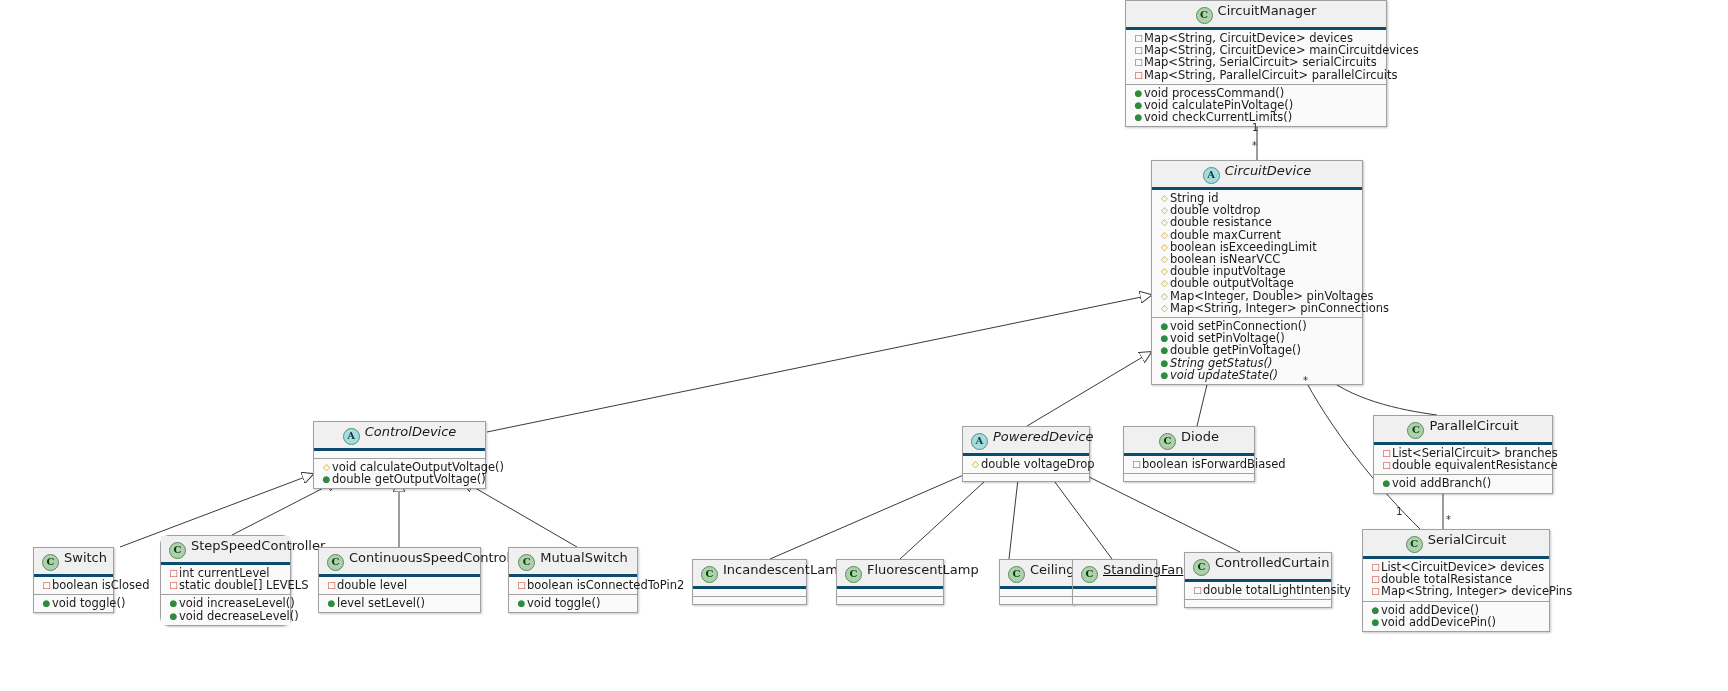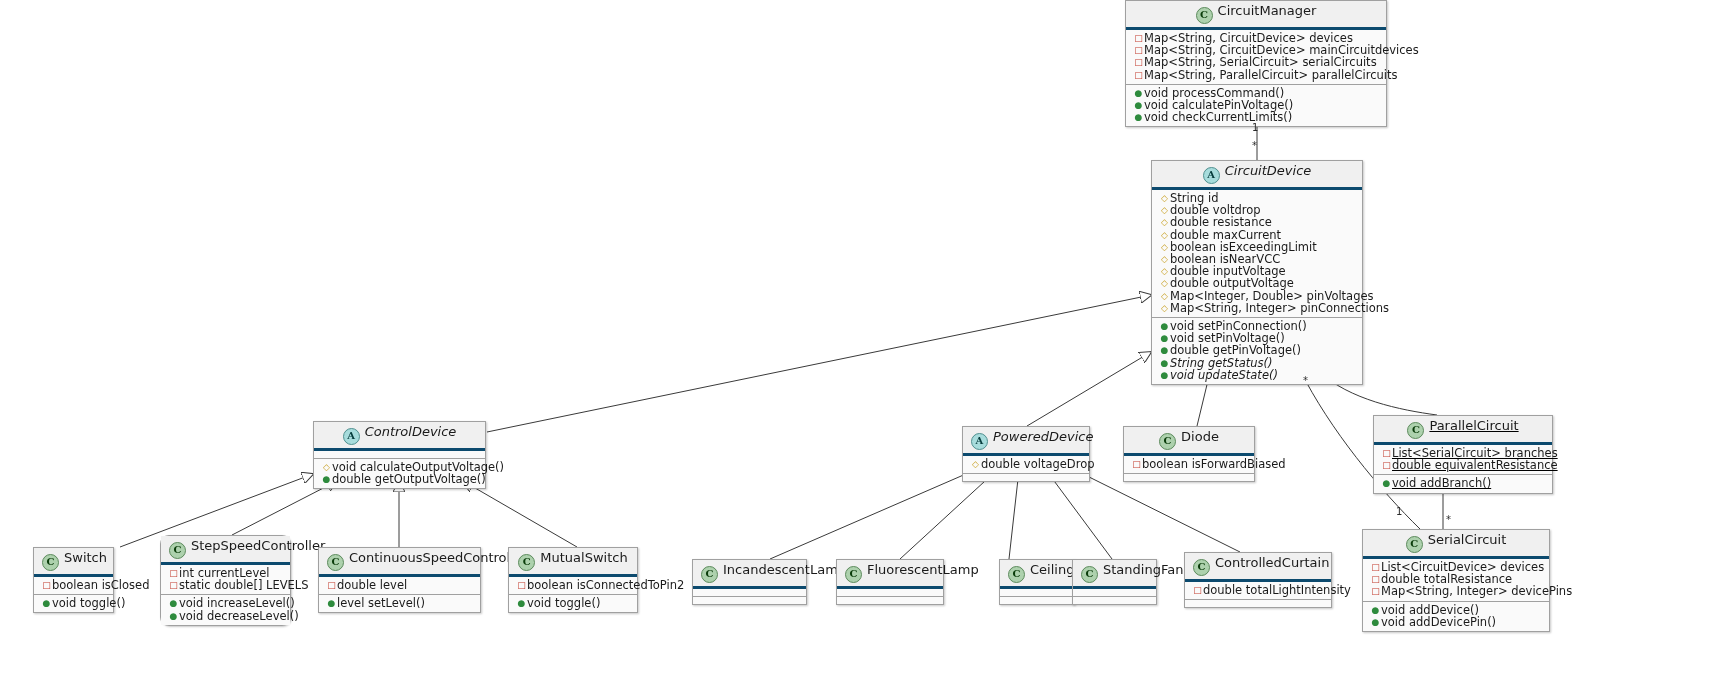--- a/index.html
+++ b/index.html
@@ -220,21 +220,21 @@
       </div>
       <div class="compartment empty"></div>
     </div>
     <div class="uml-class" style="left: 1123px; top: 426px; width: 132px;">
       <div class="uml-header"><span class="stereo">C</span><span class="cname">Diode</span></div>
       <div class="compartment">
         <div class="member"><span class="vis private">□</span><span>boolean isForwardBiased</span></div>
       </div>
       <div class="compartment empty"></div>
     </div>
-    <div class="uml-class" style="left: 1373px; top: 415px; width: 180px; text-decoration: underline;">
+    <div class="uml-class" style="left: 1373px; top: 415px; width: 180px;">
       <div class="uml-header"><span class="stereo">C</span><span class="cname">ParallelCircuit</span></div>
       <div class="compartment">
         <div class="member"><span class="vis private">□</span><span>List&lt;SerialCircuit&gt; branches</span></div>
         <div class="member"><span class="vis private">□</span><span>double equivalentResistance</span></div>
       </div>
       <div class="compartment">
         <div class="member"><span class="vis public">●</span><span>void addBranch()</span></div>
       </div>
     </div>
     <div class="uml-class" style="left: 1362px; top: 529px; width: 188px;">
@@ -295,21 +295,21 @@
     <div class="uml-class" style="left: 836px; top: 559px; width: 108px;">
       <div class="uml-header"><span class="stereo">C</span><span class="cname">FluorescentLamp</span></div>
       <div class="compartment empty"></div>
       <div class="compartment empty"></div>
     </div>
     <div class="uml-class" style="left: 972px; top: 559px; width: 76px; margin-left: 27px;">
       <div class="uml-header"><span class="stereo">C</span><span class="cname">CeilingFan</span></div>
       <div class="compartment empty"></div>
       <div class="compartment empty"></div>
     </div>
-    <div class="uml-class" style="left: 1072px; top: 559px; width: 85px;">
+    <div class="uml-class" style="left: 1072px; top: 559px; width: 85px; text-decoration: underline;">
       <div class="uml-header"><span class="stereo">C</span><span class="cname">StandingFan</span></div>
       <div class="compartment empty"></div>
       <div class="compartment empty"></div>
     </div>
     <div class="uml-class" style="left: 1184px; top: 552px; width: 148px;">
       <div class="uml-header"><span class="stereo">C</span><span class="cname">ControlledCurtain</span></div>
       <div class="compartment">
         <div class="member"><span class="vis private">□</span><span>double totalLightIntensity</span></div>
       </div>
       <div class="compartment empty"></div>

